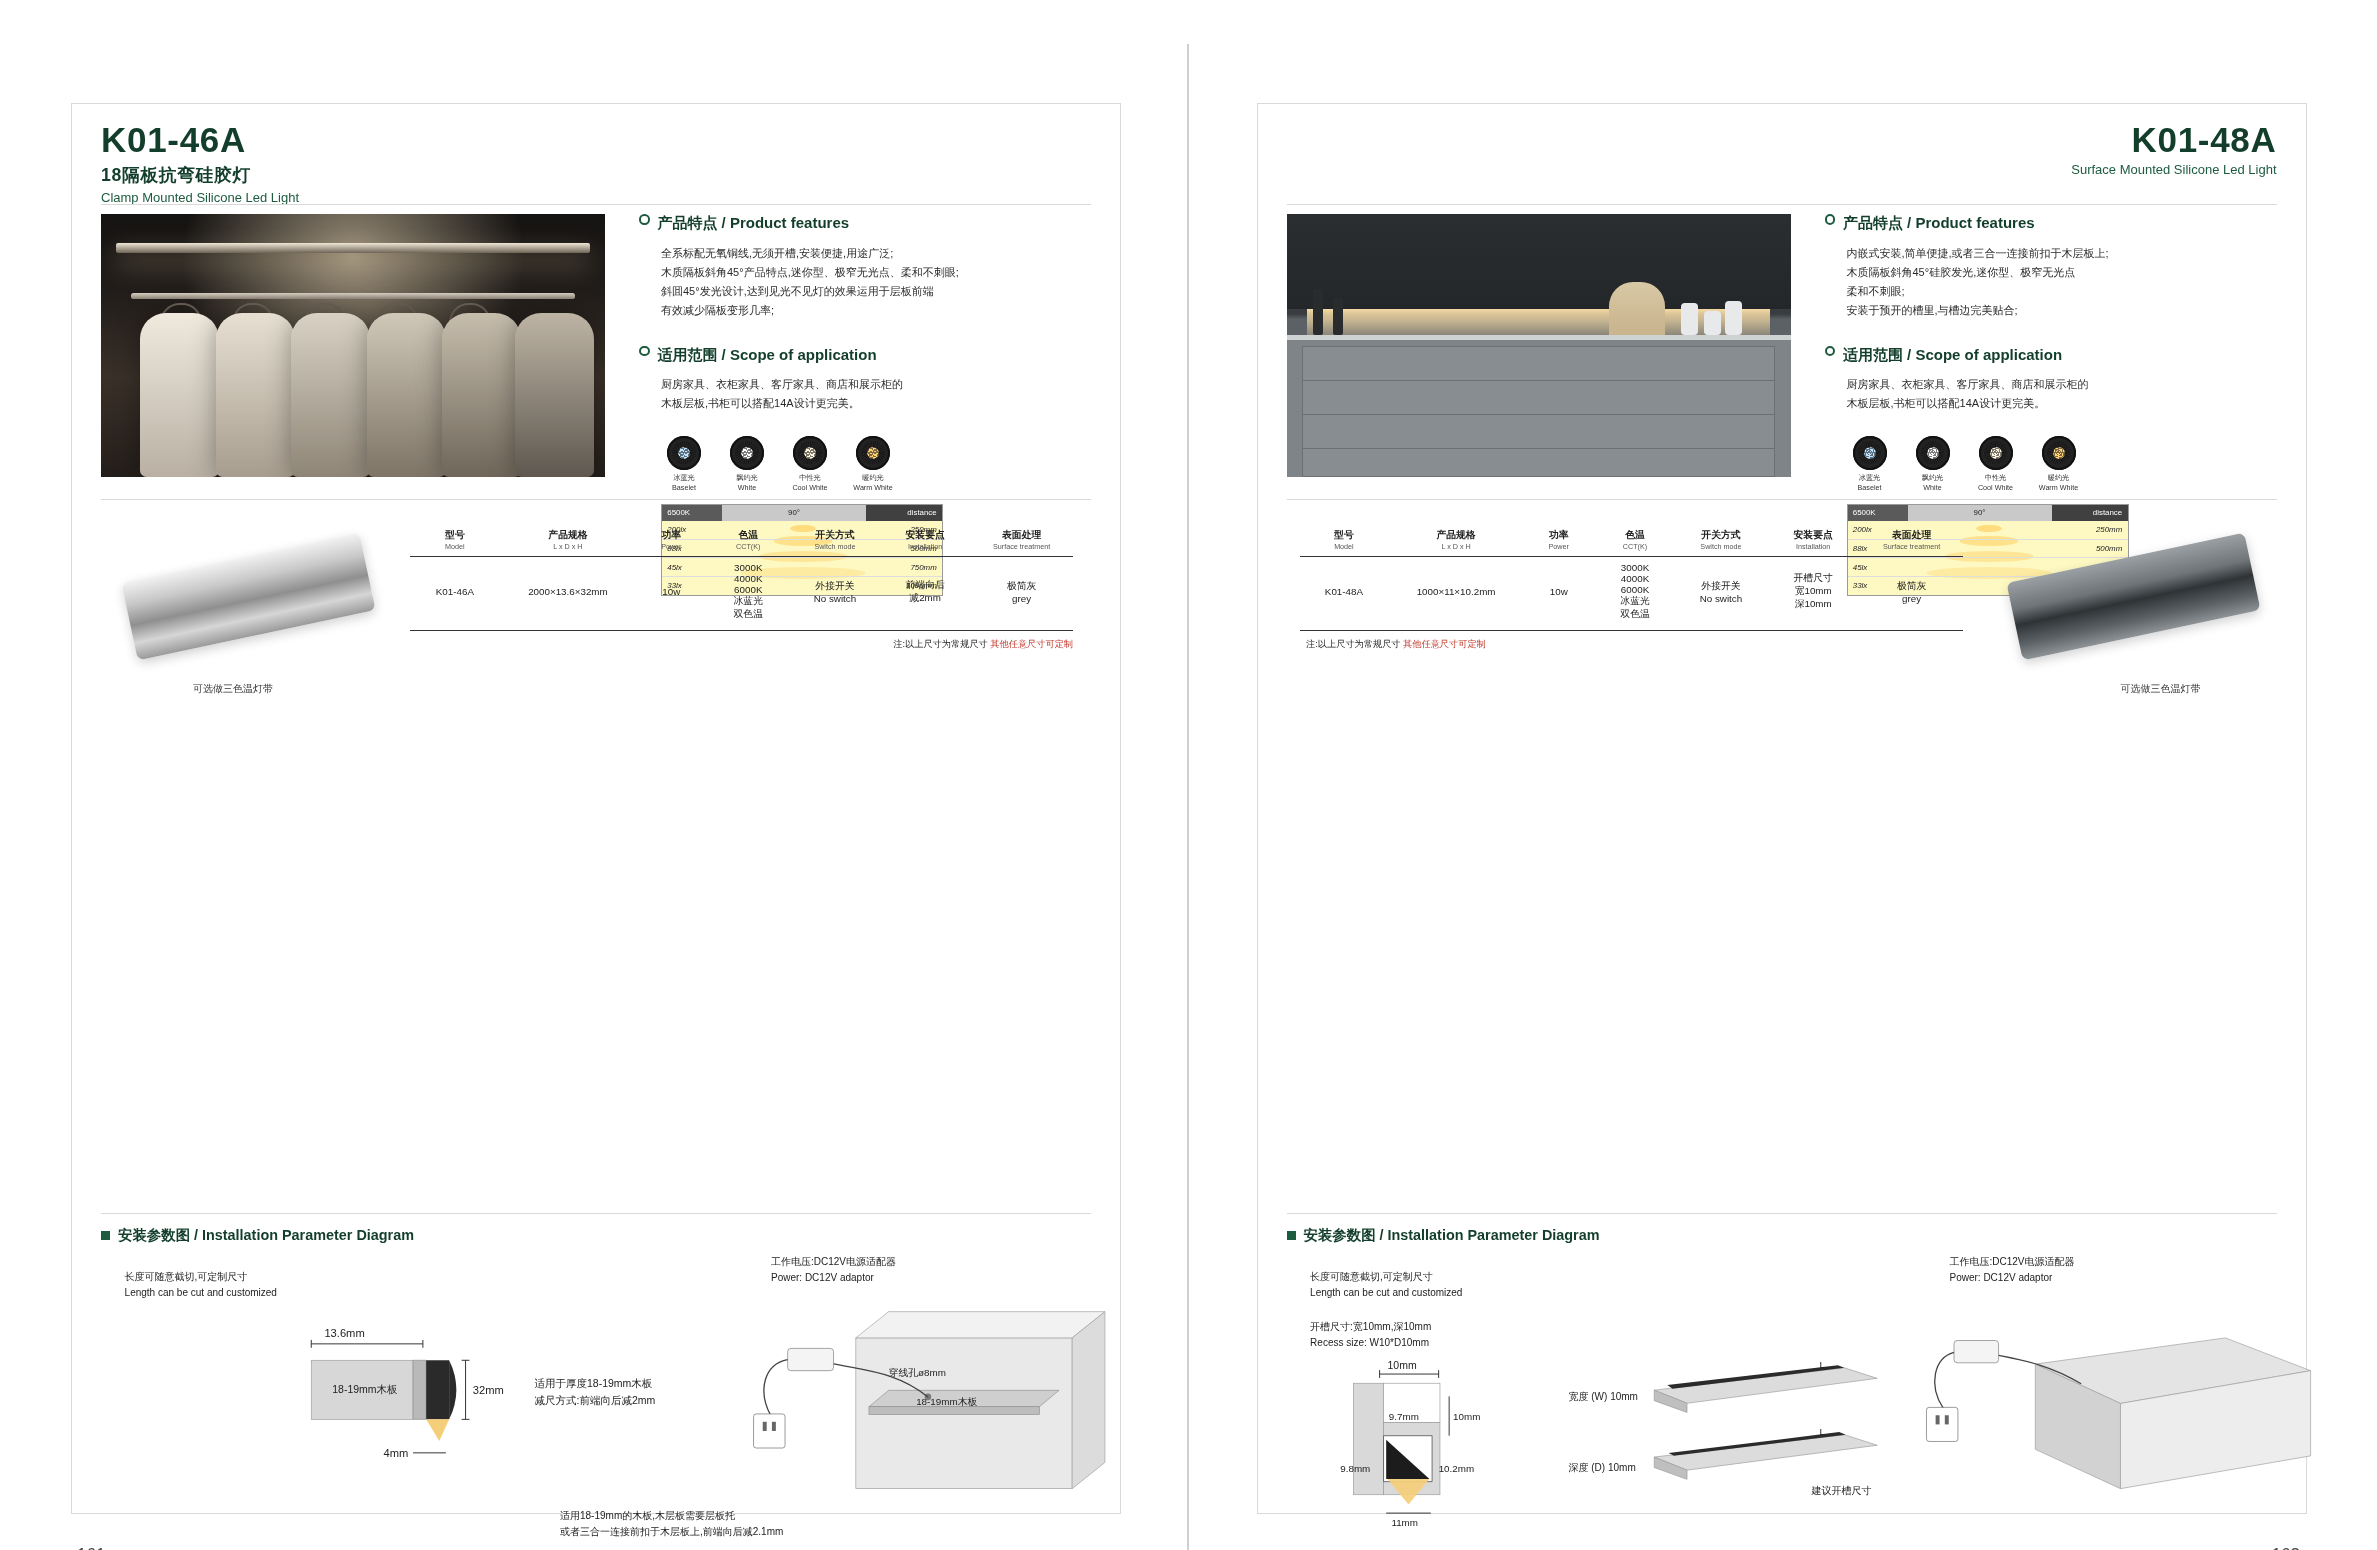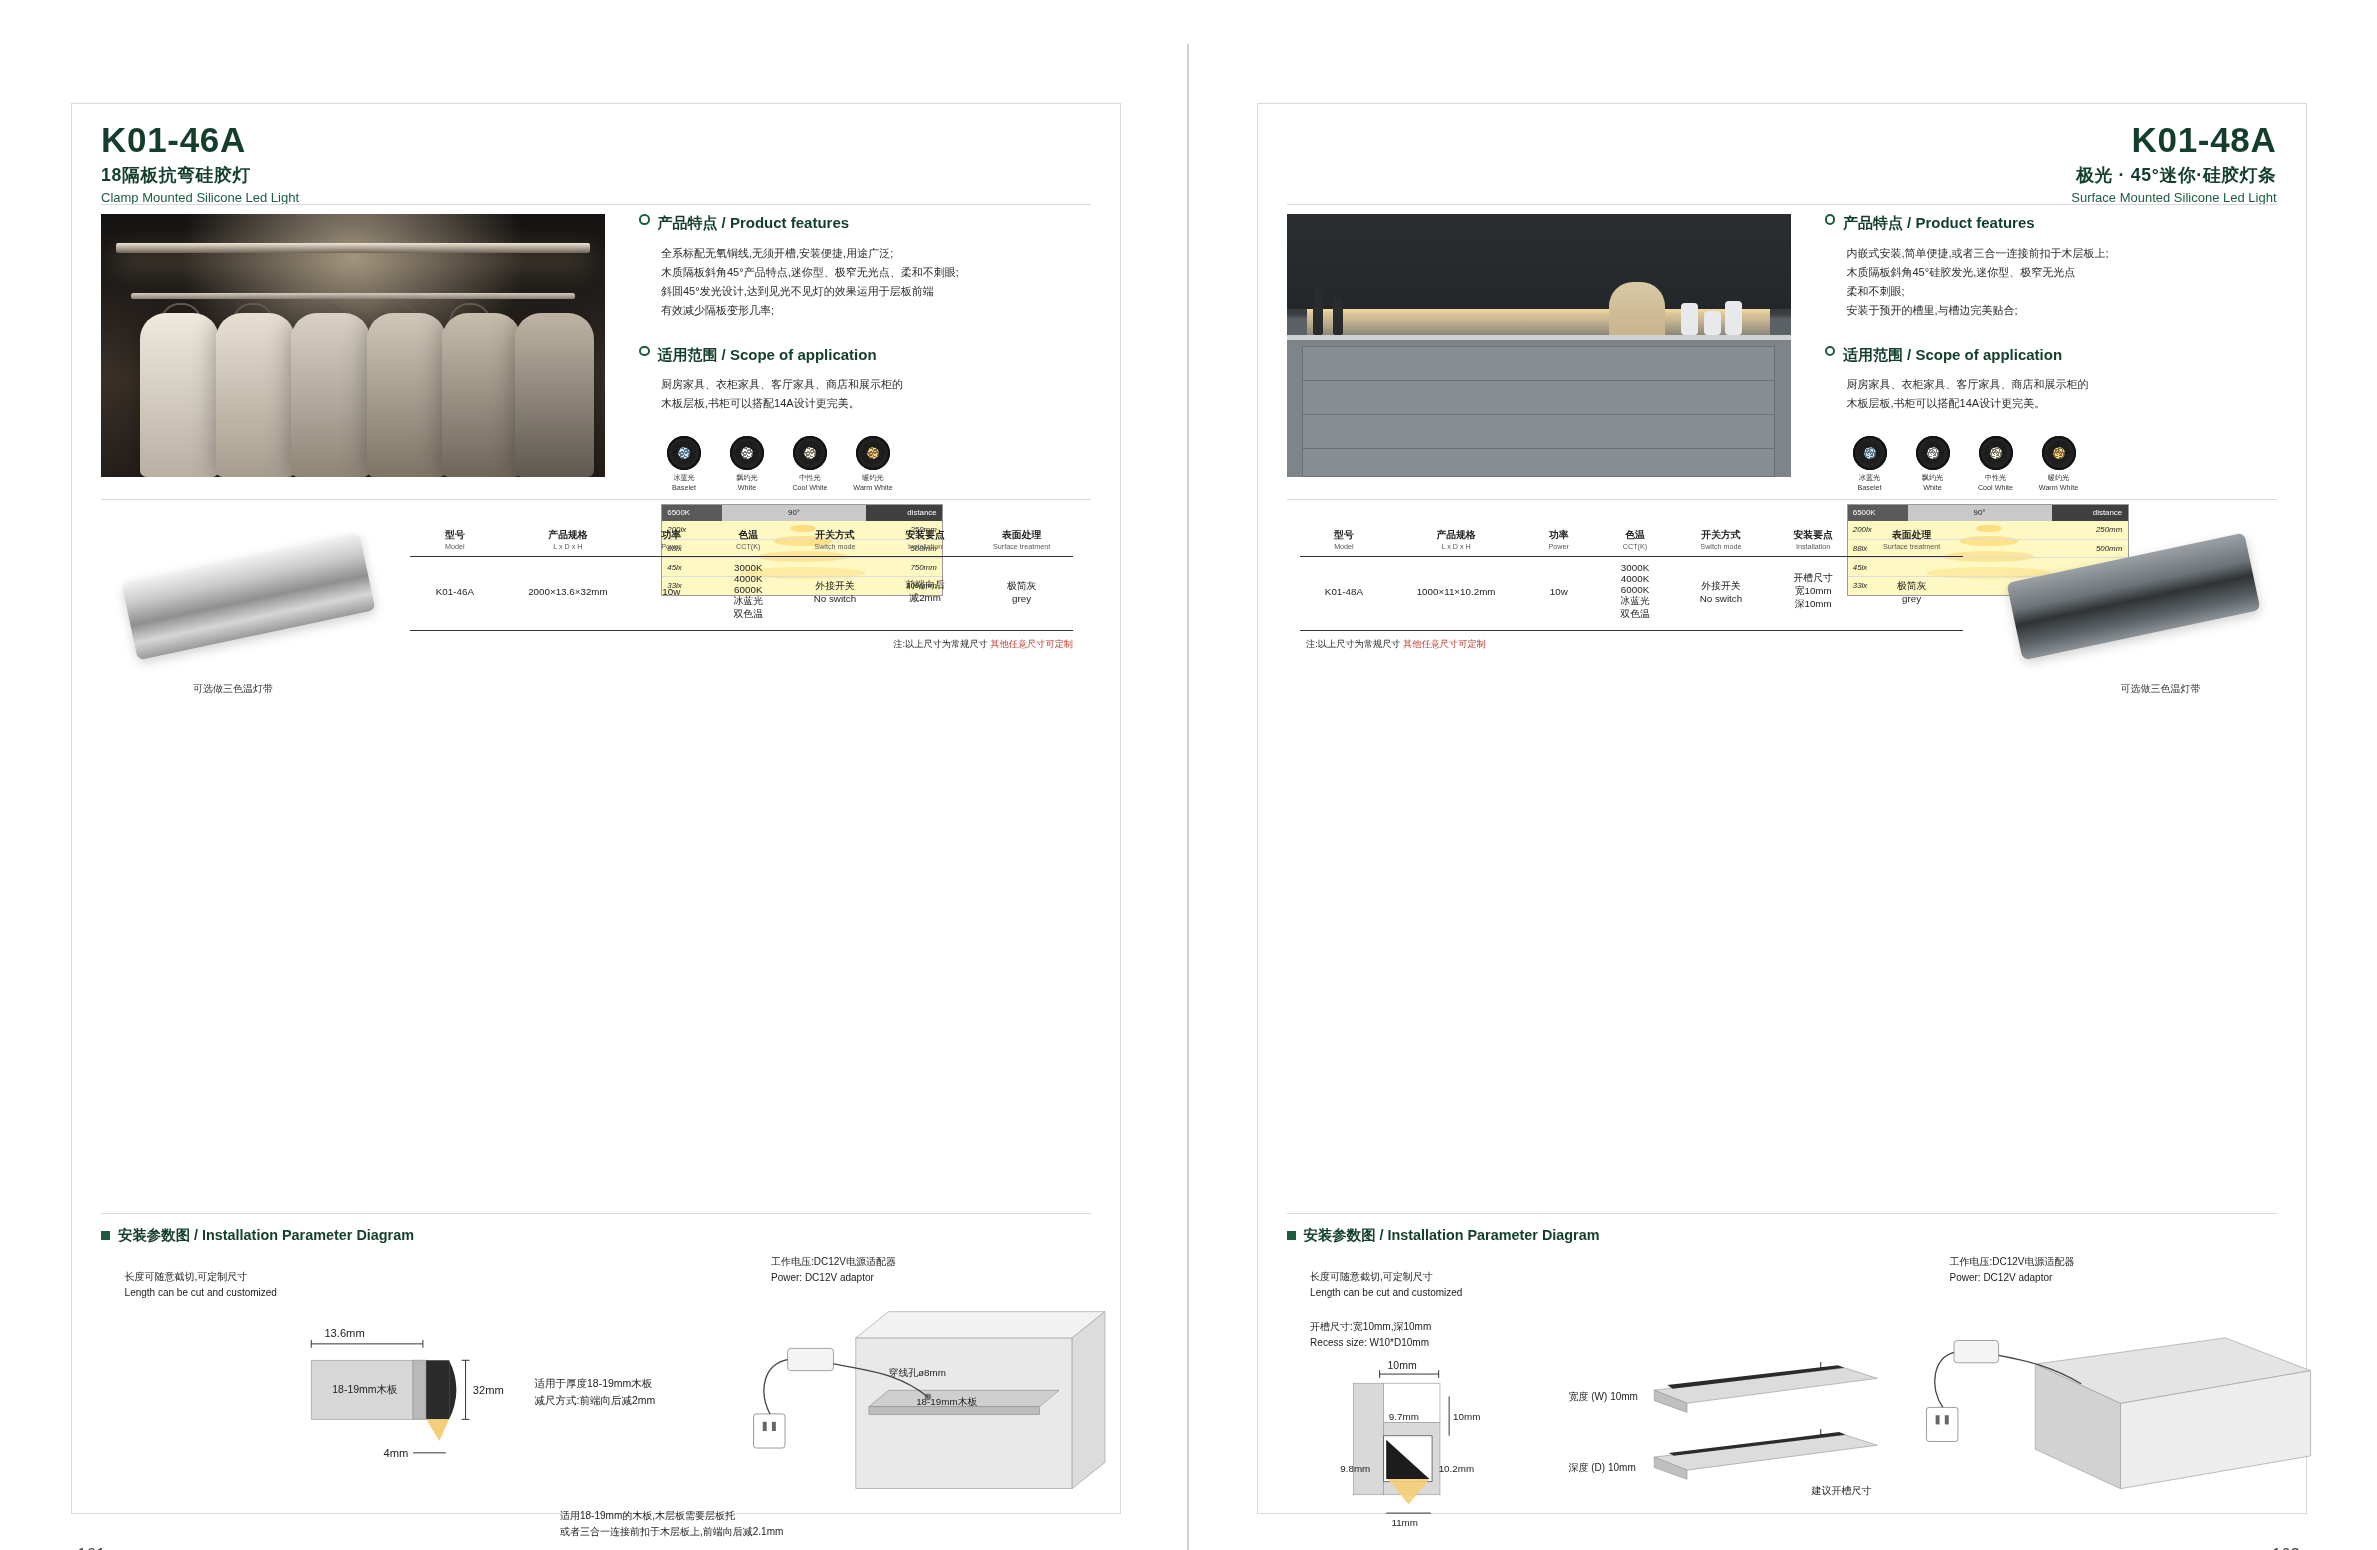--- a/index.html
+++ b/index.html
@@ -364,21 +364,20 @@
 
     <div class="pagenum">161</div>
   </div>
 
   <div class="page right">
     <div class="sheet">
 
       <div class="hdr">
         <div class="hdr-inner right-al">
           <div class="code">K01-48A</div>
-          <div class="cn-title">极光 · 45°迷你·硅胶灯条</div>
           <div class="en-title">Surface Mounted Silicone Led Light</div>
         </div>
         <div class="hdr-rule"></div>
       </div>
 
       <div class="hero-wrap">
         <div class="photo">
           <div class="kitchen">
             <div class="upper"></div>
             <div class="glow"></div>

